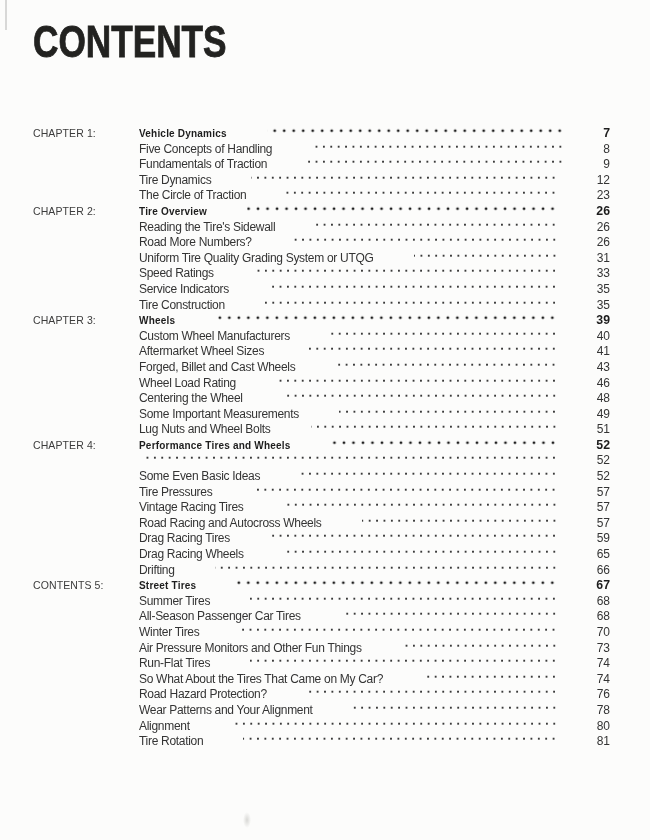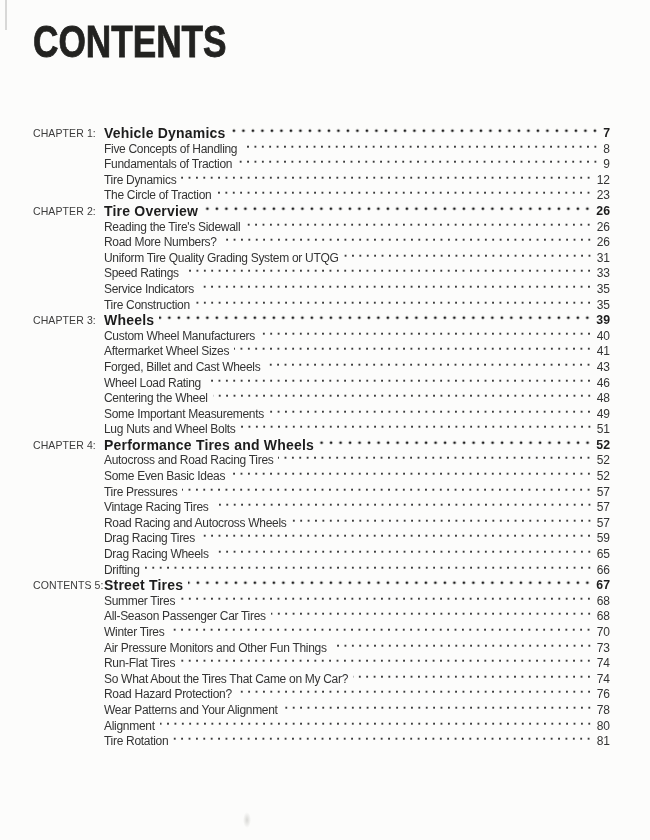--- a/index.html
+++ b/index.html
@@ -46,39 +46,40 @@
   .chapter { }
   .chapter:first-child { margin-top: 0; }
 
   .row {
     display: flex;
     align-items: center;
     height: 15.6px;
     line-height: 15.6px;
     font-size: 12px;
     letter-spacing: -0.3px;
+    gap: 35px;
   }
 
   .label-col {
     flex: 0 0 71px;
     width: 71px;
     font-size: 10.5px;
     letter-spacing: 0.1px;
     color: #3c3c3c;
     white-space: nowrap;
   }
 
   .title {
     white-space: nowrap;
     padding-right: 1px;
   }
 
   .heading .title {
     font-weight: bold;
-    font-size: 14px;
+    font-size: 10px;
     letter-spacing: 0.2px;
     color: #1d1d1d;
   }
 
   .leader {
     flex: 1 1 auto;
     align-self: stretch;
     margin: 0 3px 0 4px;
     background-image: radial-gradient(circle, #3a3a3a 1.05px, rgba(0,0,0,0) 1.35px);
     background-size: 7.4px 15.6px;
@@ -258,21 +259,20 @@
   <section class="chapter">
     <div class="row heading">
       <span class="label-col">CHAPTER 4:</span>
       <span class="title">Performance Tires and Wheels</span>
       <span class="leader"></span>
       <span class="pagenum">52</span>
     </div>
 
   <div class="row entry">
     <span class="label-col"></span>
-    <span class="title">Autocross and Road Racing Tires</span>
     <span class="leader"></span>
     <span class="pagenum">52</span>
   </div>
 
   <div class="row entry">
     <span class="label-col"></span>
     <span class="title">Some Even Basic Ideas</span>
     <span class="leader"></span>
     <span class="pagenum">52</span>
   </div>

